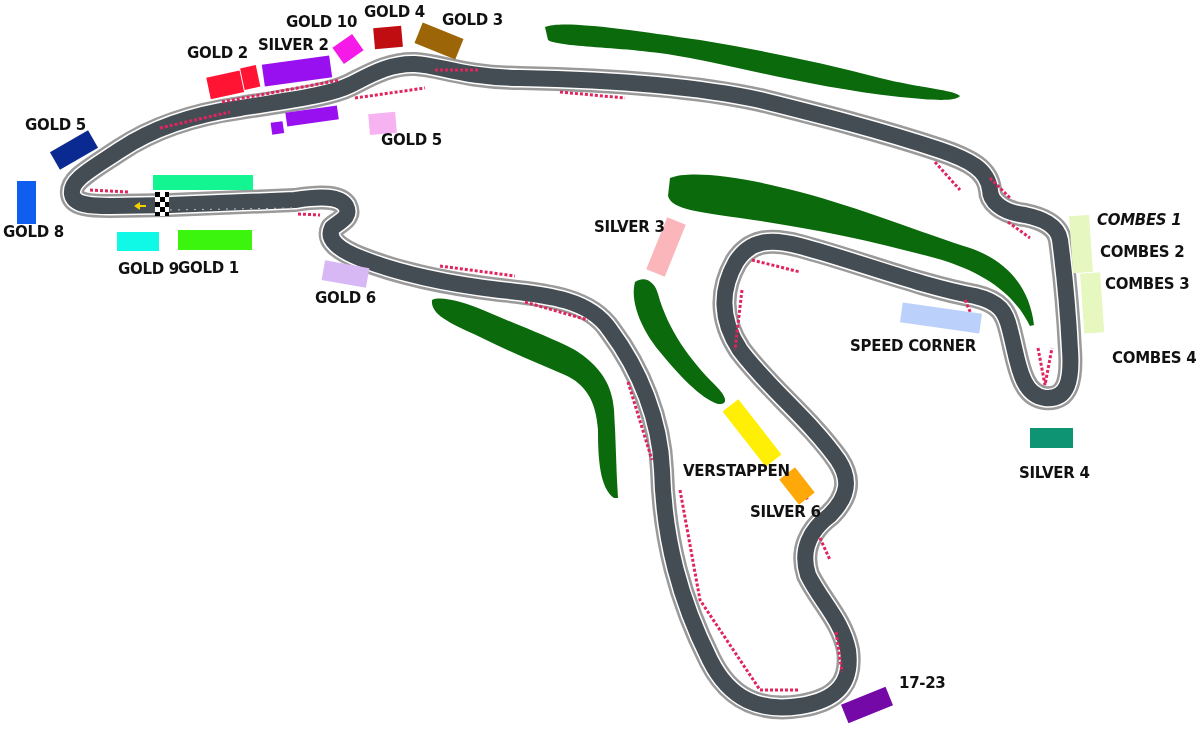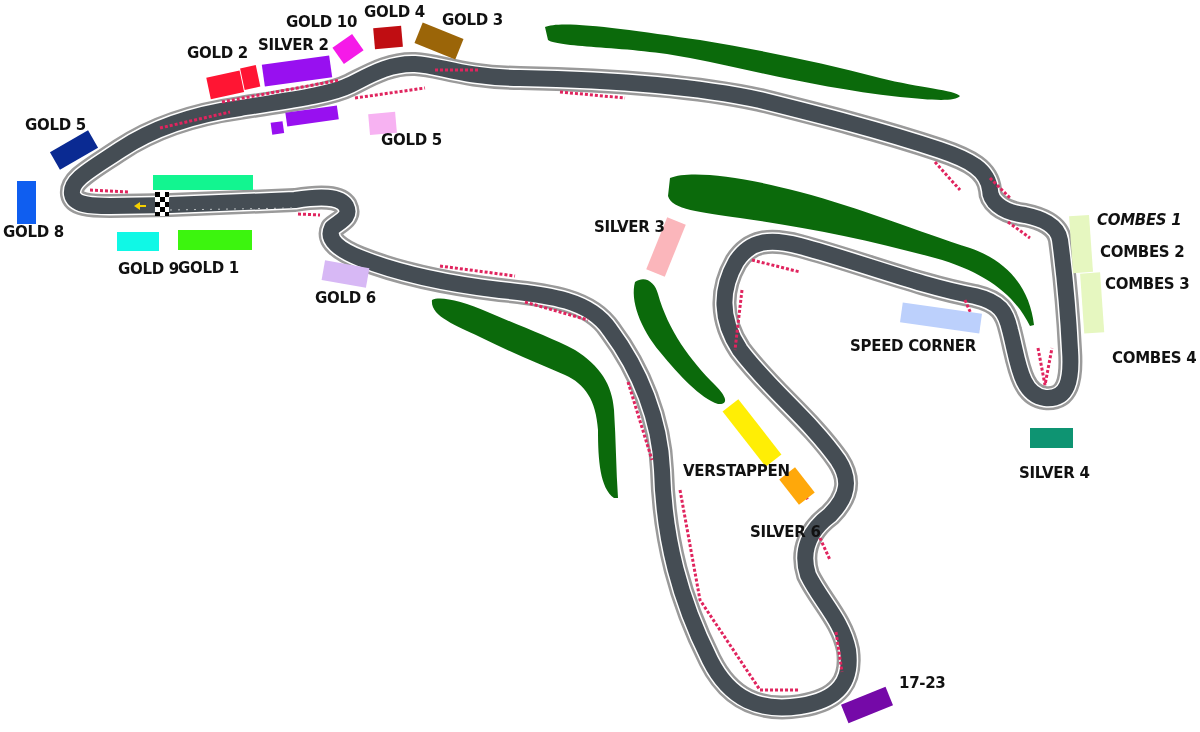--- a/index.html
+++ b/index.html
@@ -115,14 +115,14 @@
 <div class="lbl" style="left:178px;top:259px;">GOLD 1</div>
 <div class="lbl" style="left:315px;top:289px;">GOLD 6</div>
 <div class="lbl" style="left:594px;top:218px;">SILVER 3</div>
 <div class="lbl" style="left:1097px;top:211px;font-style:italic;">COMBES 1</div>
 <div class="lbl" style="left:1100px;top:243px;">COMBES 2</div>
 <div class="lbl" style="left:1105px;top:275px;">COMBES 3</div>
 <div class="lbl" style="left:1112px;top:303px;margin-top:46px;">COMBES 4</div>
 <div class="lbl" style="left:850px;top:337px;">SPEED CORNER</div>
 <div class="lbl" style="left:1019px;top:464px;">SILVER 4</div>
 <div class="lbl" style="left:683px;top:462px;">VERSTAPPEN</div>
-<div class="lbl" style="left:750px;top:503px;margin-top:20px;">SILVER 6</div>
+<div class="lbl" style="left:750px;top:503px;">SILVER 6</div>
 <div class="lbl" style="left:899px;top:674px;">17-23</div>
 
 </body></html>

